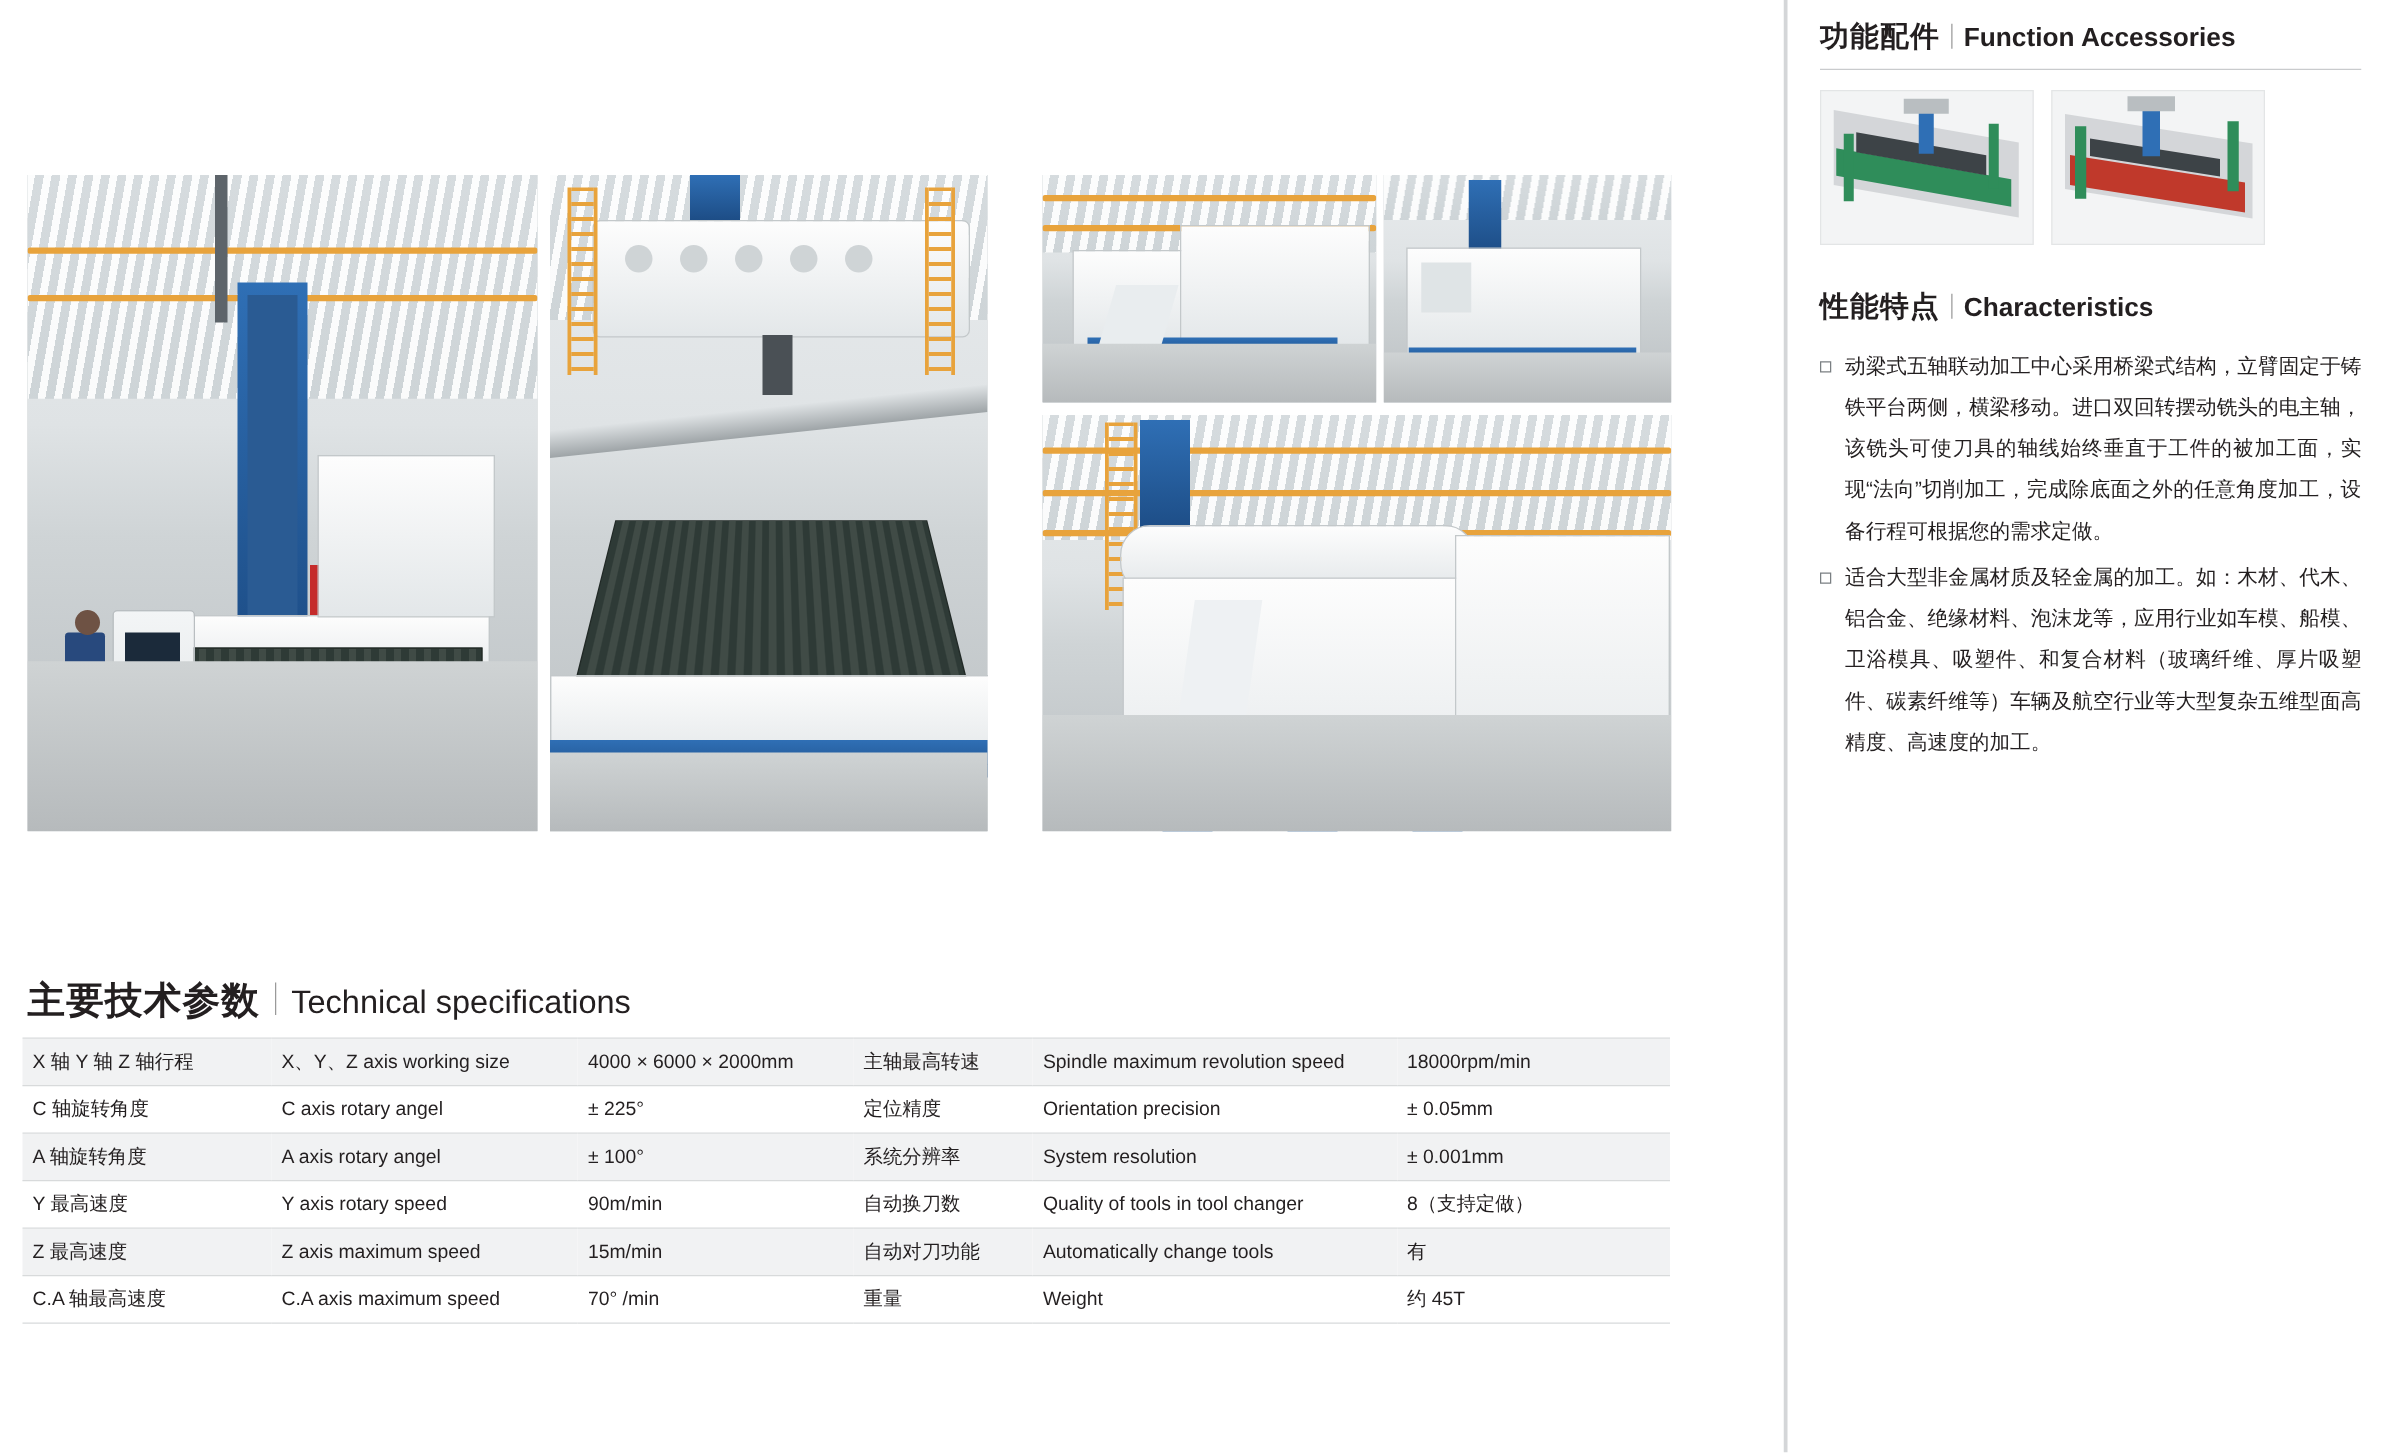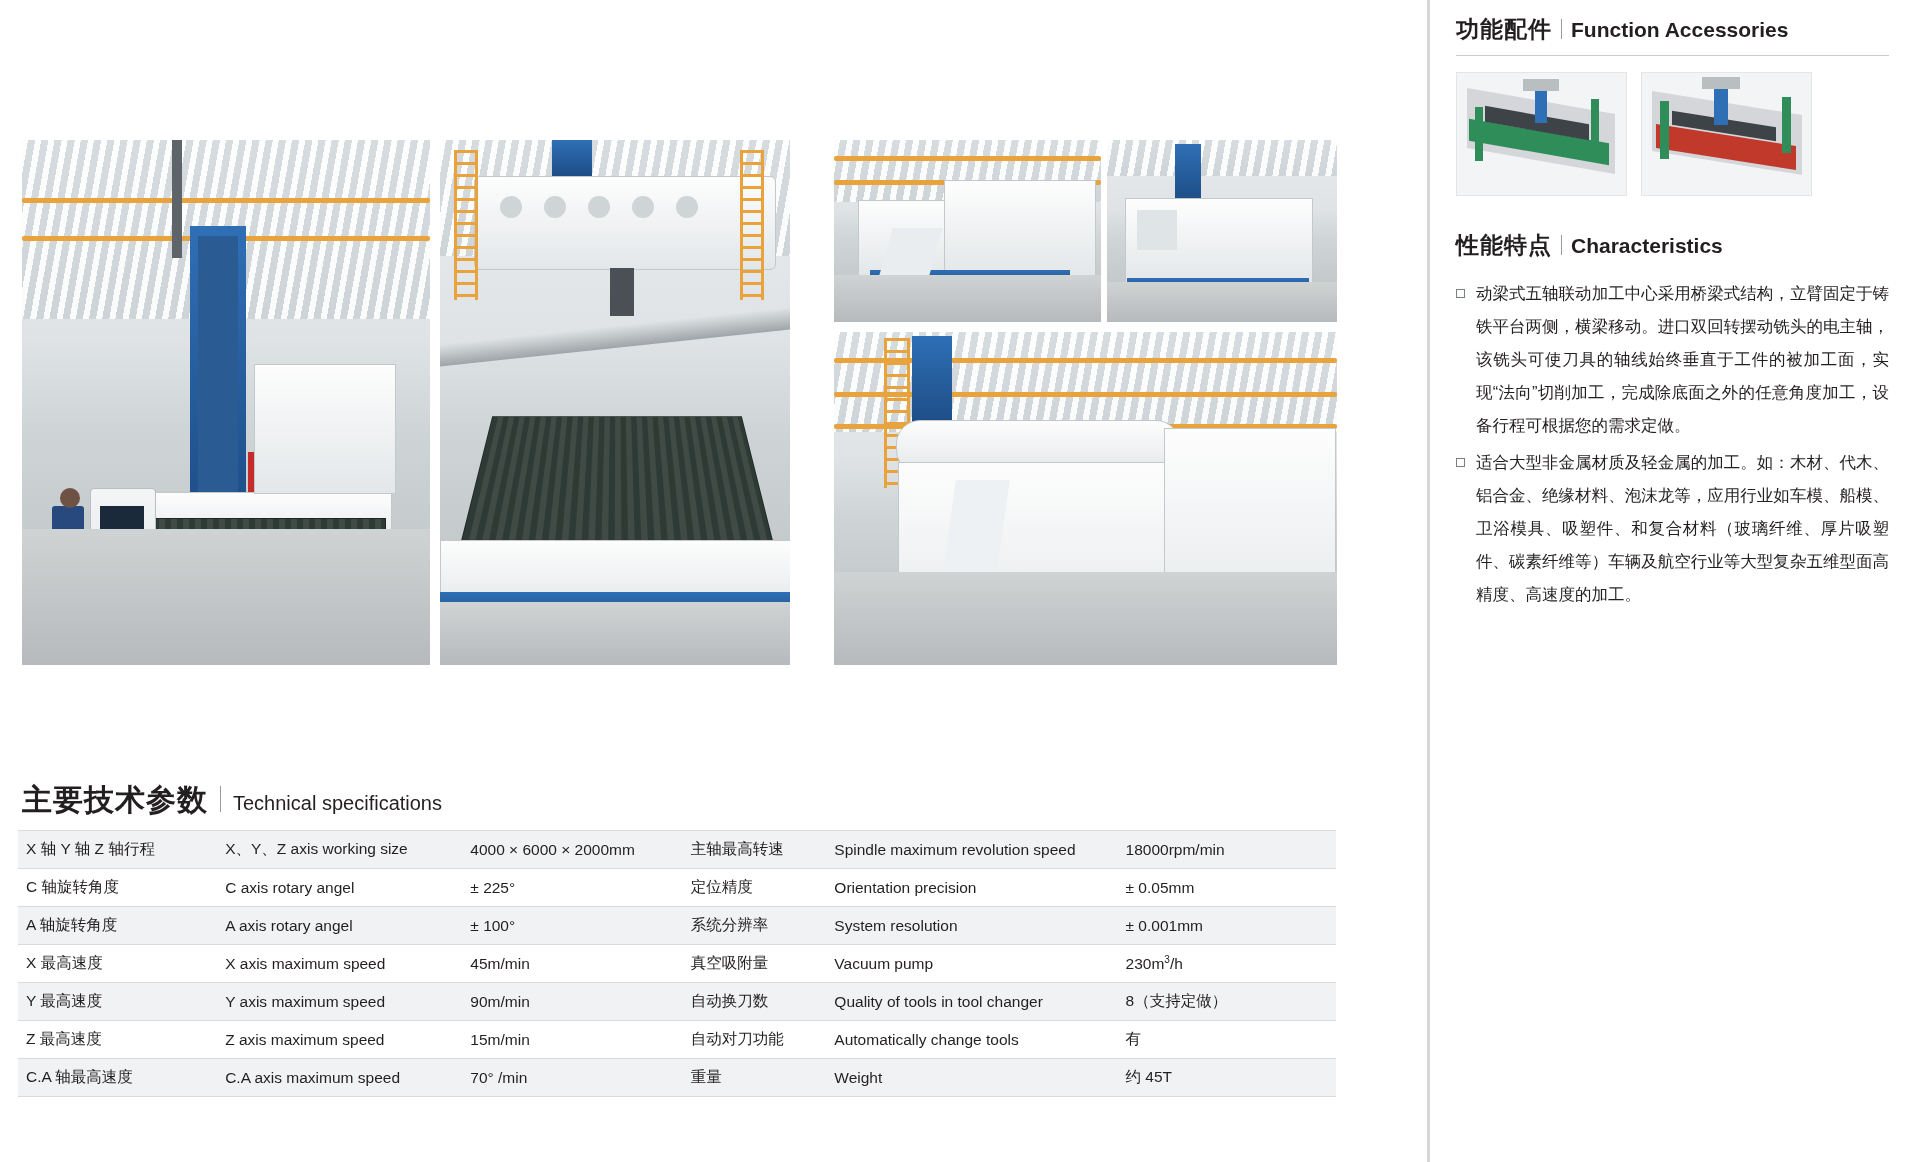--- a/index.html
+++ b/index.html
@@ -122,21 +122,21 @@
   .spec-head .sep {
     display: inline-block;
     width: 1px;
     height: 26px;
     background: #9a9a9a;
     margin: 0 12px;
     position: relative;
     top: 2px;
   }
   .spec-head .en {
-    font-size: 20px;
+    font-size: 26px;
     font-weight: 400;
     color: #231f20;
   }
 
   table.specs {
     position: absolute;
     left: 18px;
     top: 830px;
     width: 1318px;
     border-collapse: collapse;
@@ -382,30 +382,22 @@
         </tr>
         <tr>
           <td class="c1">A 轴旋转角度</td>
           <td class="c2">A axis rotary angel</td>
           <td class="c3">± 100°</td>
           <td class="c4">系统分辨率</td>
           <td class="c5">System resolution</td>
           <td class="c6">± 0.001mm</td>
         </tr>
         <tr>
-          <td class="c1">X 最高速度</td>
-          <td class="c2">X axis maximum speed</td>
-          <td class="c3">45m/min</td>
-          <td class="c4">真空吸附量</td>
-          <td class="c5">Vacuum pump</td>
-          <td class="c6">230m<span class="sup">3</span>/h</td>
-        </tr>
-        <tr>
           <td class="c1">Y 最高速度</td>
-          <td class="c2">Y axis maximum speed</td>
+          <td class="c2">Y axis rotary speed</td>
           <td class="c3">90m/min</td>
           <td class="c4">自动换刀数</td>
           <td class="c5">Quality of  tools in tool changer</td>
           <td class="c6">8（支持定做）</td>
         </tr>
         <tr>
           <td class="c1">Z 最高速度</td>
           <td class="c2">Z axis maximum speed</td>
           <td class="c3">15m/min</td>
           <td class="c4">自动对刀功能</td>

